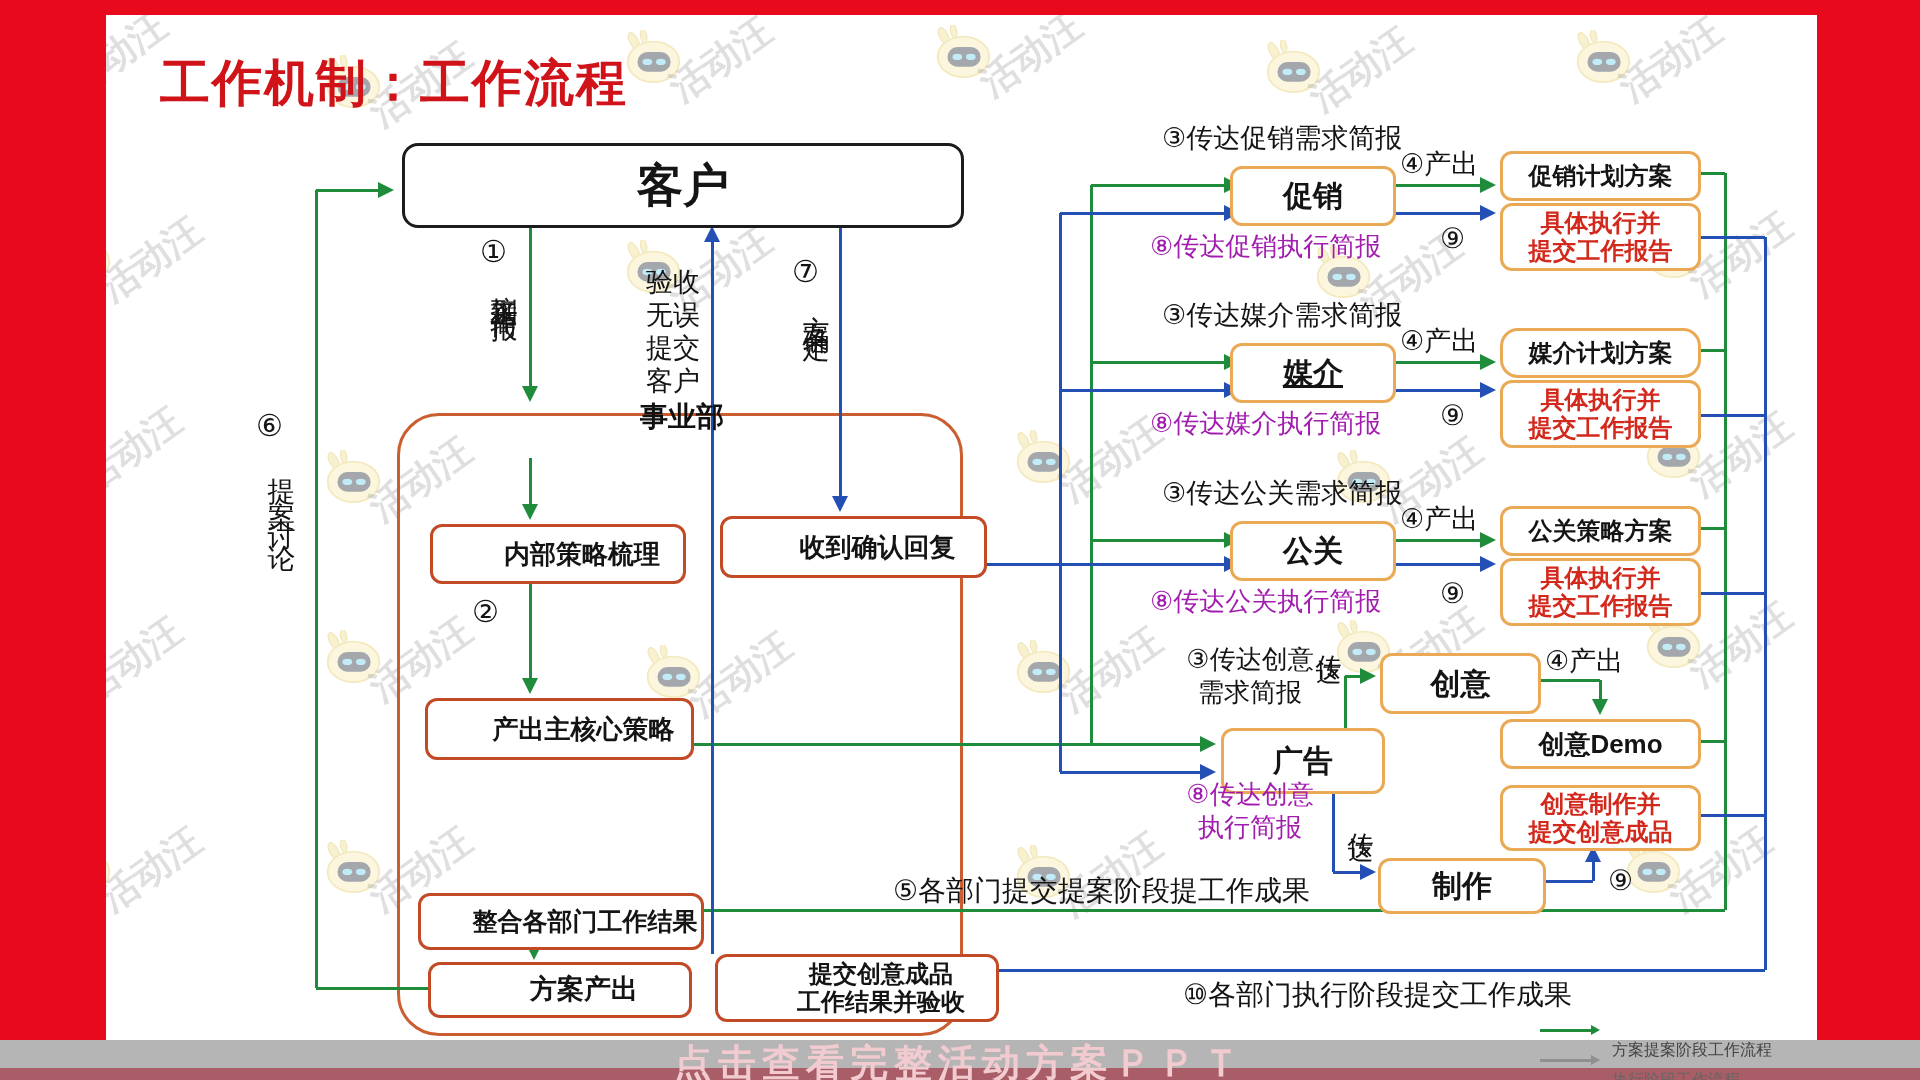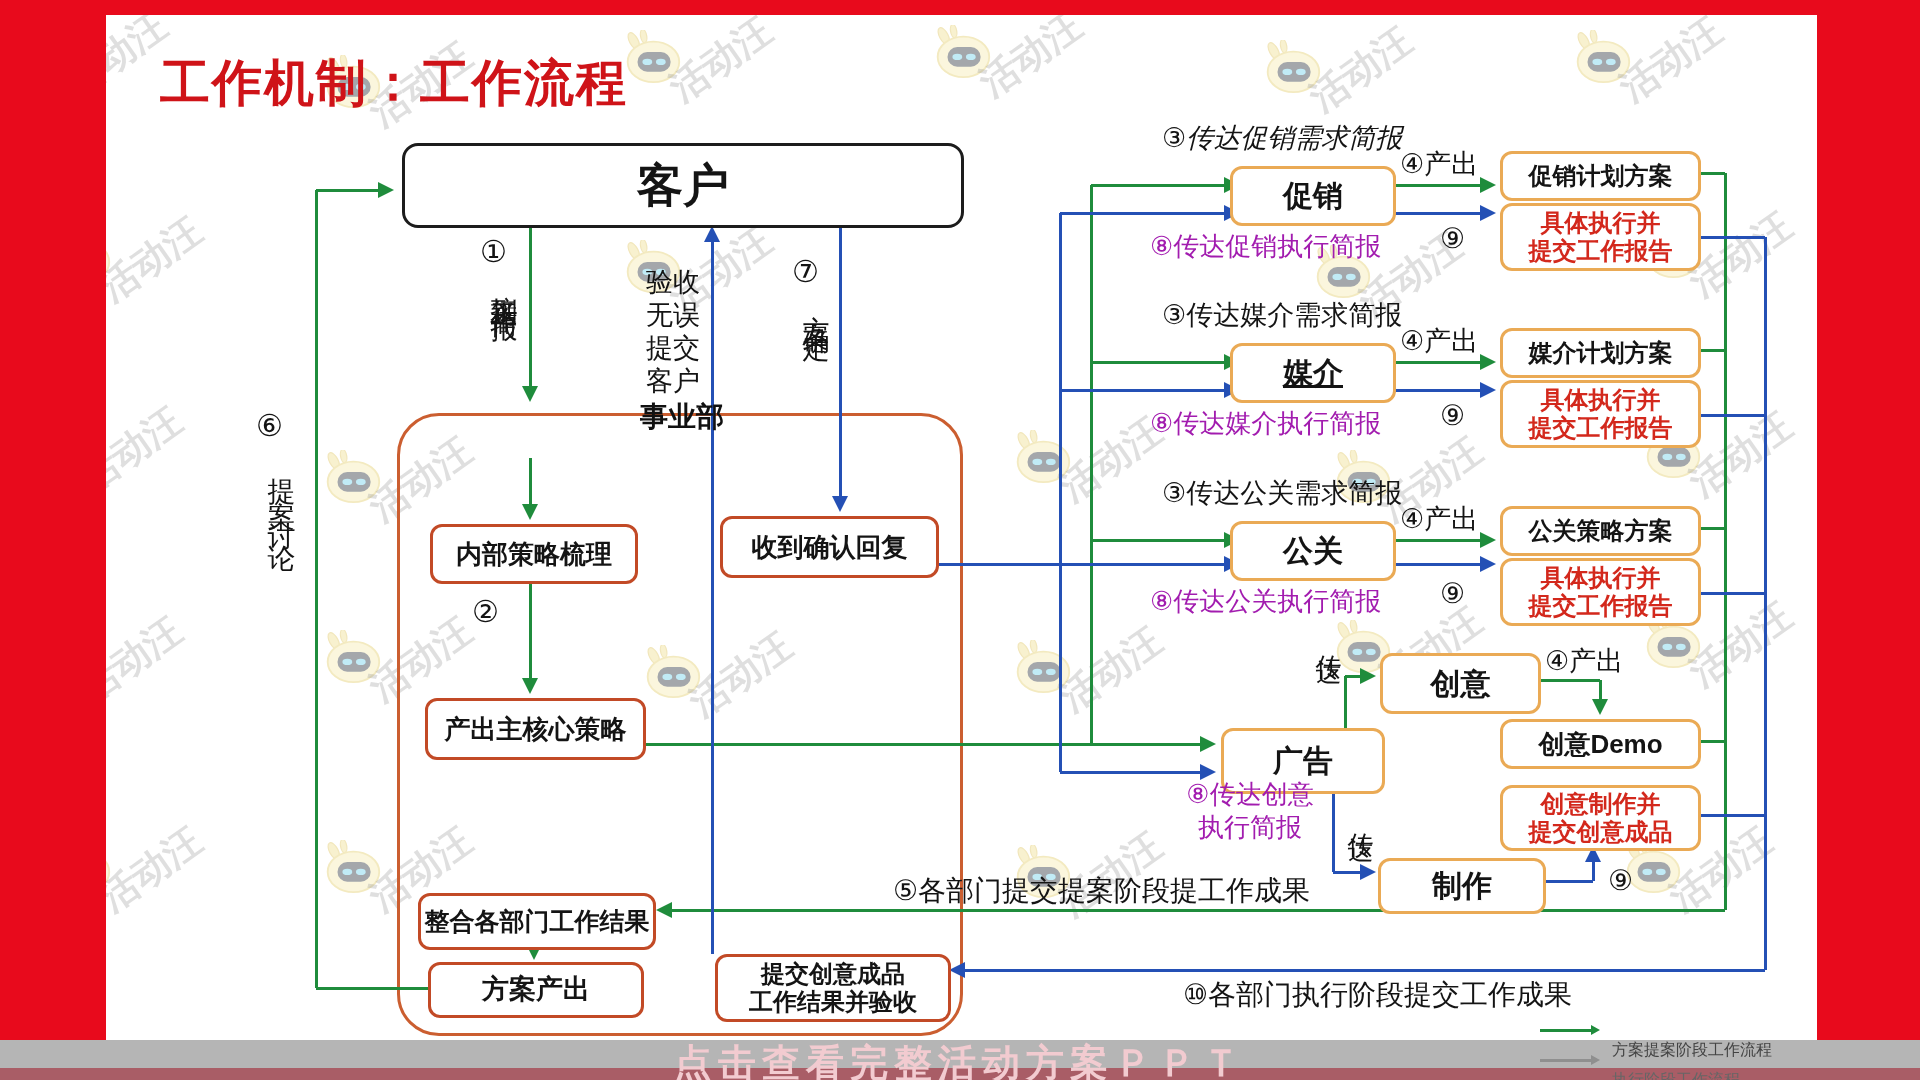--- a/index.html
+++ b/index.html
@@ -4,21 +4,21 @@
 <style>
   html,body{margin:0;padding:0;background:#fff;font-family:"Liberation Sans","DejaVu Sans",sans-serif;}
   #stage{position:relative;width:1920px;height:1080px;overflow:hidden;background:#ffffff;}
   
   .band{position:absolute;background:#e80a1c;z-index:5;}
   .graybar{position:absolute;background:#b5b5b5;z-index:6;}
   .redbar{position:absolute;background:#a95d66;z-index:7;}
   
   .box{position:absolute;display:flex;flex-direction:column;align-items:center;justify-content:center;
        background:#fff;border-radius:12px;font-weight:bold;color:#141414;text-align:center;line-height:1.18;z-index:12;}
-  .b-dark{border:3px solid #c24a26;}
+  .b-dark{border:3px solid #c24a26;padding-left:48px;}
   .b-light{border:3px solid #eaaa55;}
   .b-black{border:3px solid #1c1c1c;border-radius:16px;}
   .redtext{color:#d3281c;}
   .lbl{position:absolute;color:#141414;z-index:13;white-space:nowrap;}
   .bluelbl{color:#a21caf;}
   .vtext{position:absolute;writing-mode:vertical-rl;text-orientation:upright;color:#141414;z-index:13;}
   .seg{position:absolute;z-index:10;}
   .ah{position:absolute;width:0;height:0;z-index:11;}
   #title{position:absolute;left:160px;top:50px;font-size:50px;font-weight:bold;color:#cf1318;letter-spacing:2px;z-index:14;}
   #division-frame{position:absolute;left:397px;top:413px;width:560px;height:617px;border:3px solid #cb5e30;border-radius:42px;z-index:8;}
@@ -360,21 +360,21 @@
     <span>收到确认回复</span>
   </div>
   <div class="box b-dark" style="left:428px;top:962px;width:210px;height:50px;font-size:27px;">
     <span>方案产出</span>
   </div>
   <div class="box b-dark" style="left:715px;top:954px;width:230px;height:62px;font-size:24px;">
     <span>提交创意成品</span>
     <span>工作结果并验收</span>
   </div>
 
-  <div class="lbl" style="left:1162px;top:120px;font-size:27px;font-style:italic;">③传达促销需求简报</div>
+  <div class="lbl" style="left:1162px;top:120px;font-size:27px;">③传达促销需求简报</div>
   <div class="box b-light" style="left:1230px;top:166px;width:160px;height:54px;font-size:30px;">
     <span>促销</span>
   </div>
   <div class="lbl" style="left:1400px;top:146px;font-size:27px;">④产出</div>
   <div class="lbl bluelbl" style="left:1150px;top:229px;font-size:26px;">⑧传达促销执行简报</div>
   <div class="lbl" style="left:1440px;top:222px;font-size:28px;">⑨</div>
   <div class="box b-light" style="left:1500px;top:151px;width:195px;height:44px;font-size:24px;">
     <span>促销计划方案</span>
   </div>
   <div class="box b-light redtext" style="left:1500px;top:203px;width:195px;height:62px;font-size:24px;">
@@ -382,21 +382,21 @@
     <span>提交工作报告</span>
   </div>
 
   <div class="lbl" style="left:1162px;top:297px;font-size:27px;">③传达媒介需求简报</div>
   <div class="box b-light" style="left:1230px;top:343px;width:160px;height:54px;font-size:30px;text-decoration:underline;">
     <span>媒介</span>
   </div>
   <div class="lbl" style="left:1400px;top:323px;font-size:27px;">④产出</div>
   <div class="lbl bluelbl" style="left:1150px;top:406px;font-size:26px;">⑧传达媒介执行简报</div>
   <div class="lbl" style="left:1440px;top:399px;font-size:28px;">⑨</div>
-  <div class="box b-light" style="left:1500px;top:328px;width:195px;height:44px;font-size:24px;">
+  <div class="box b-light" style="left:1500px;top:328px;width:195px;height:44px;font-size:24px;border-radius:18px;">
     <span>媒介计划方案</span>
   </div>
   <div class="box b-light redtext" style="left:1500px;top:380px;width:195px;height:62px;font-size:24px;">
     <span>具体执行并</span>
     <span>提交工作报告</span>
   </div>
 
   <div class="lbl" style="left:1162px;top:475px;font-size:27px;">③传达公关需求简报</div>
   <div class="box b-light" style="left:1230px;top:521px;width:160px;height:54px;font-size:30px;">
     <span>公关</span>
@@ -405,20 +405,24 @@
   <div class="lbl bluelbl" style="left:1150px;top:584px;font-size:26px;">⑧传达公关执行简报</div>
   <div class="lbl" style="left:1440px;top:577px;font-size:28px;">⑨</div>
   <div class="box b-light" style="left:1500px;top:506px;width:195px;height:44px;font-size:24px;">
     <span>公关策略方案</span>
   </div>
   <div class="box b-light redtext" style="left:1500px;top:558px;width:195px;height:62px;font-size:24px;">
     <span>具体执行并</span>
     <span>提交工作报告</span>
   </div>
 
+  <div class="lbl" style="left:1172px;top:643px;width:156px;font-size:26px;text-align:center;line-height:1.25;">
+    <div>③传达创意</div>
+    <div>需求简报</div>
+  </div>
   <div class="vtext" style="left:1312px;top:634px;font-size:26px;letter-spacing:4px;">传达</div>
   <div class="box b-light" style="left:1380px;top:653px;width:155px;height:55px;font-size:30px;">
     <span>创意</span>
   </div>
   <div class="lbl" style="left:1545px;top:643px;font-size:27px;">④产出</div>
   <div class="box b-light" style="left:1221px;top:728px;width:158px;height:60px;font-size:30px;">
     <span>广告</span>
   </div>
   <div class="box b-light" style="left:1500px;top:719px;width:195px;height:44px;font-size:26px;">
     <span>创意Demo</span>

